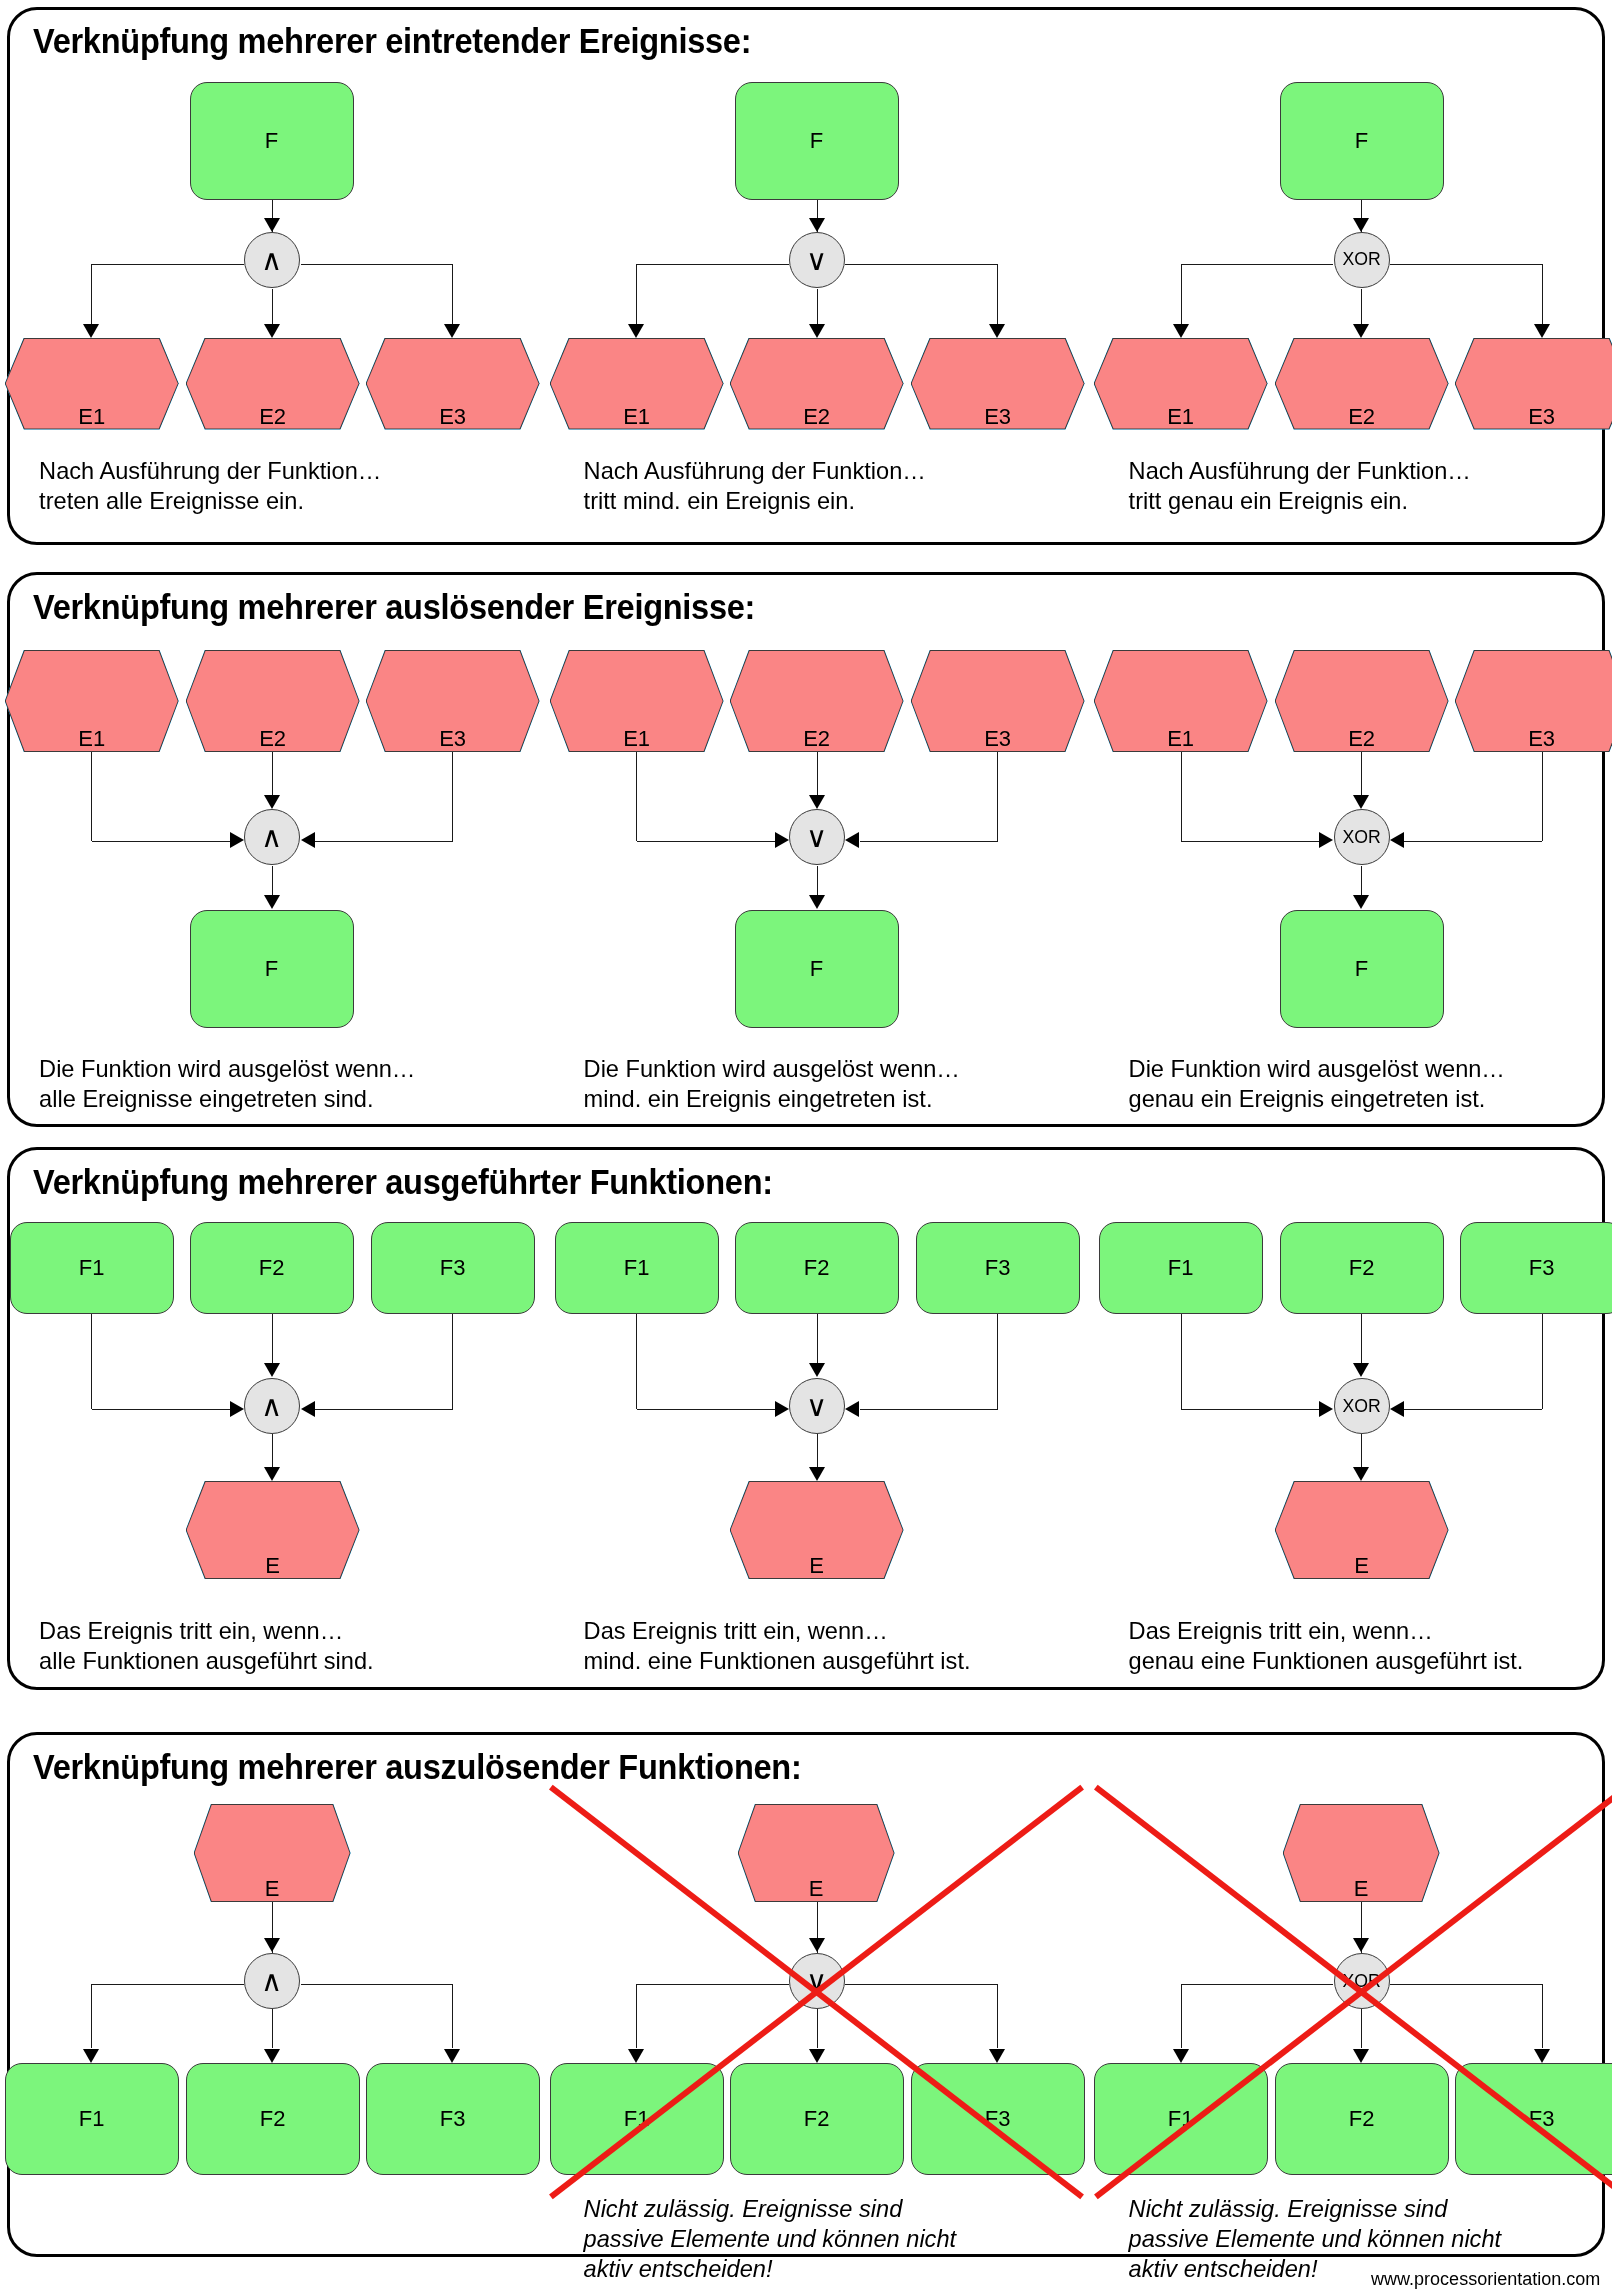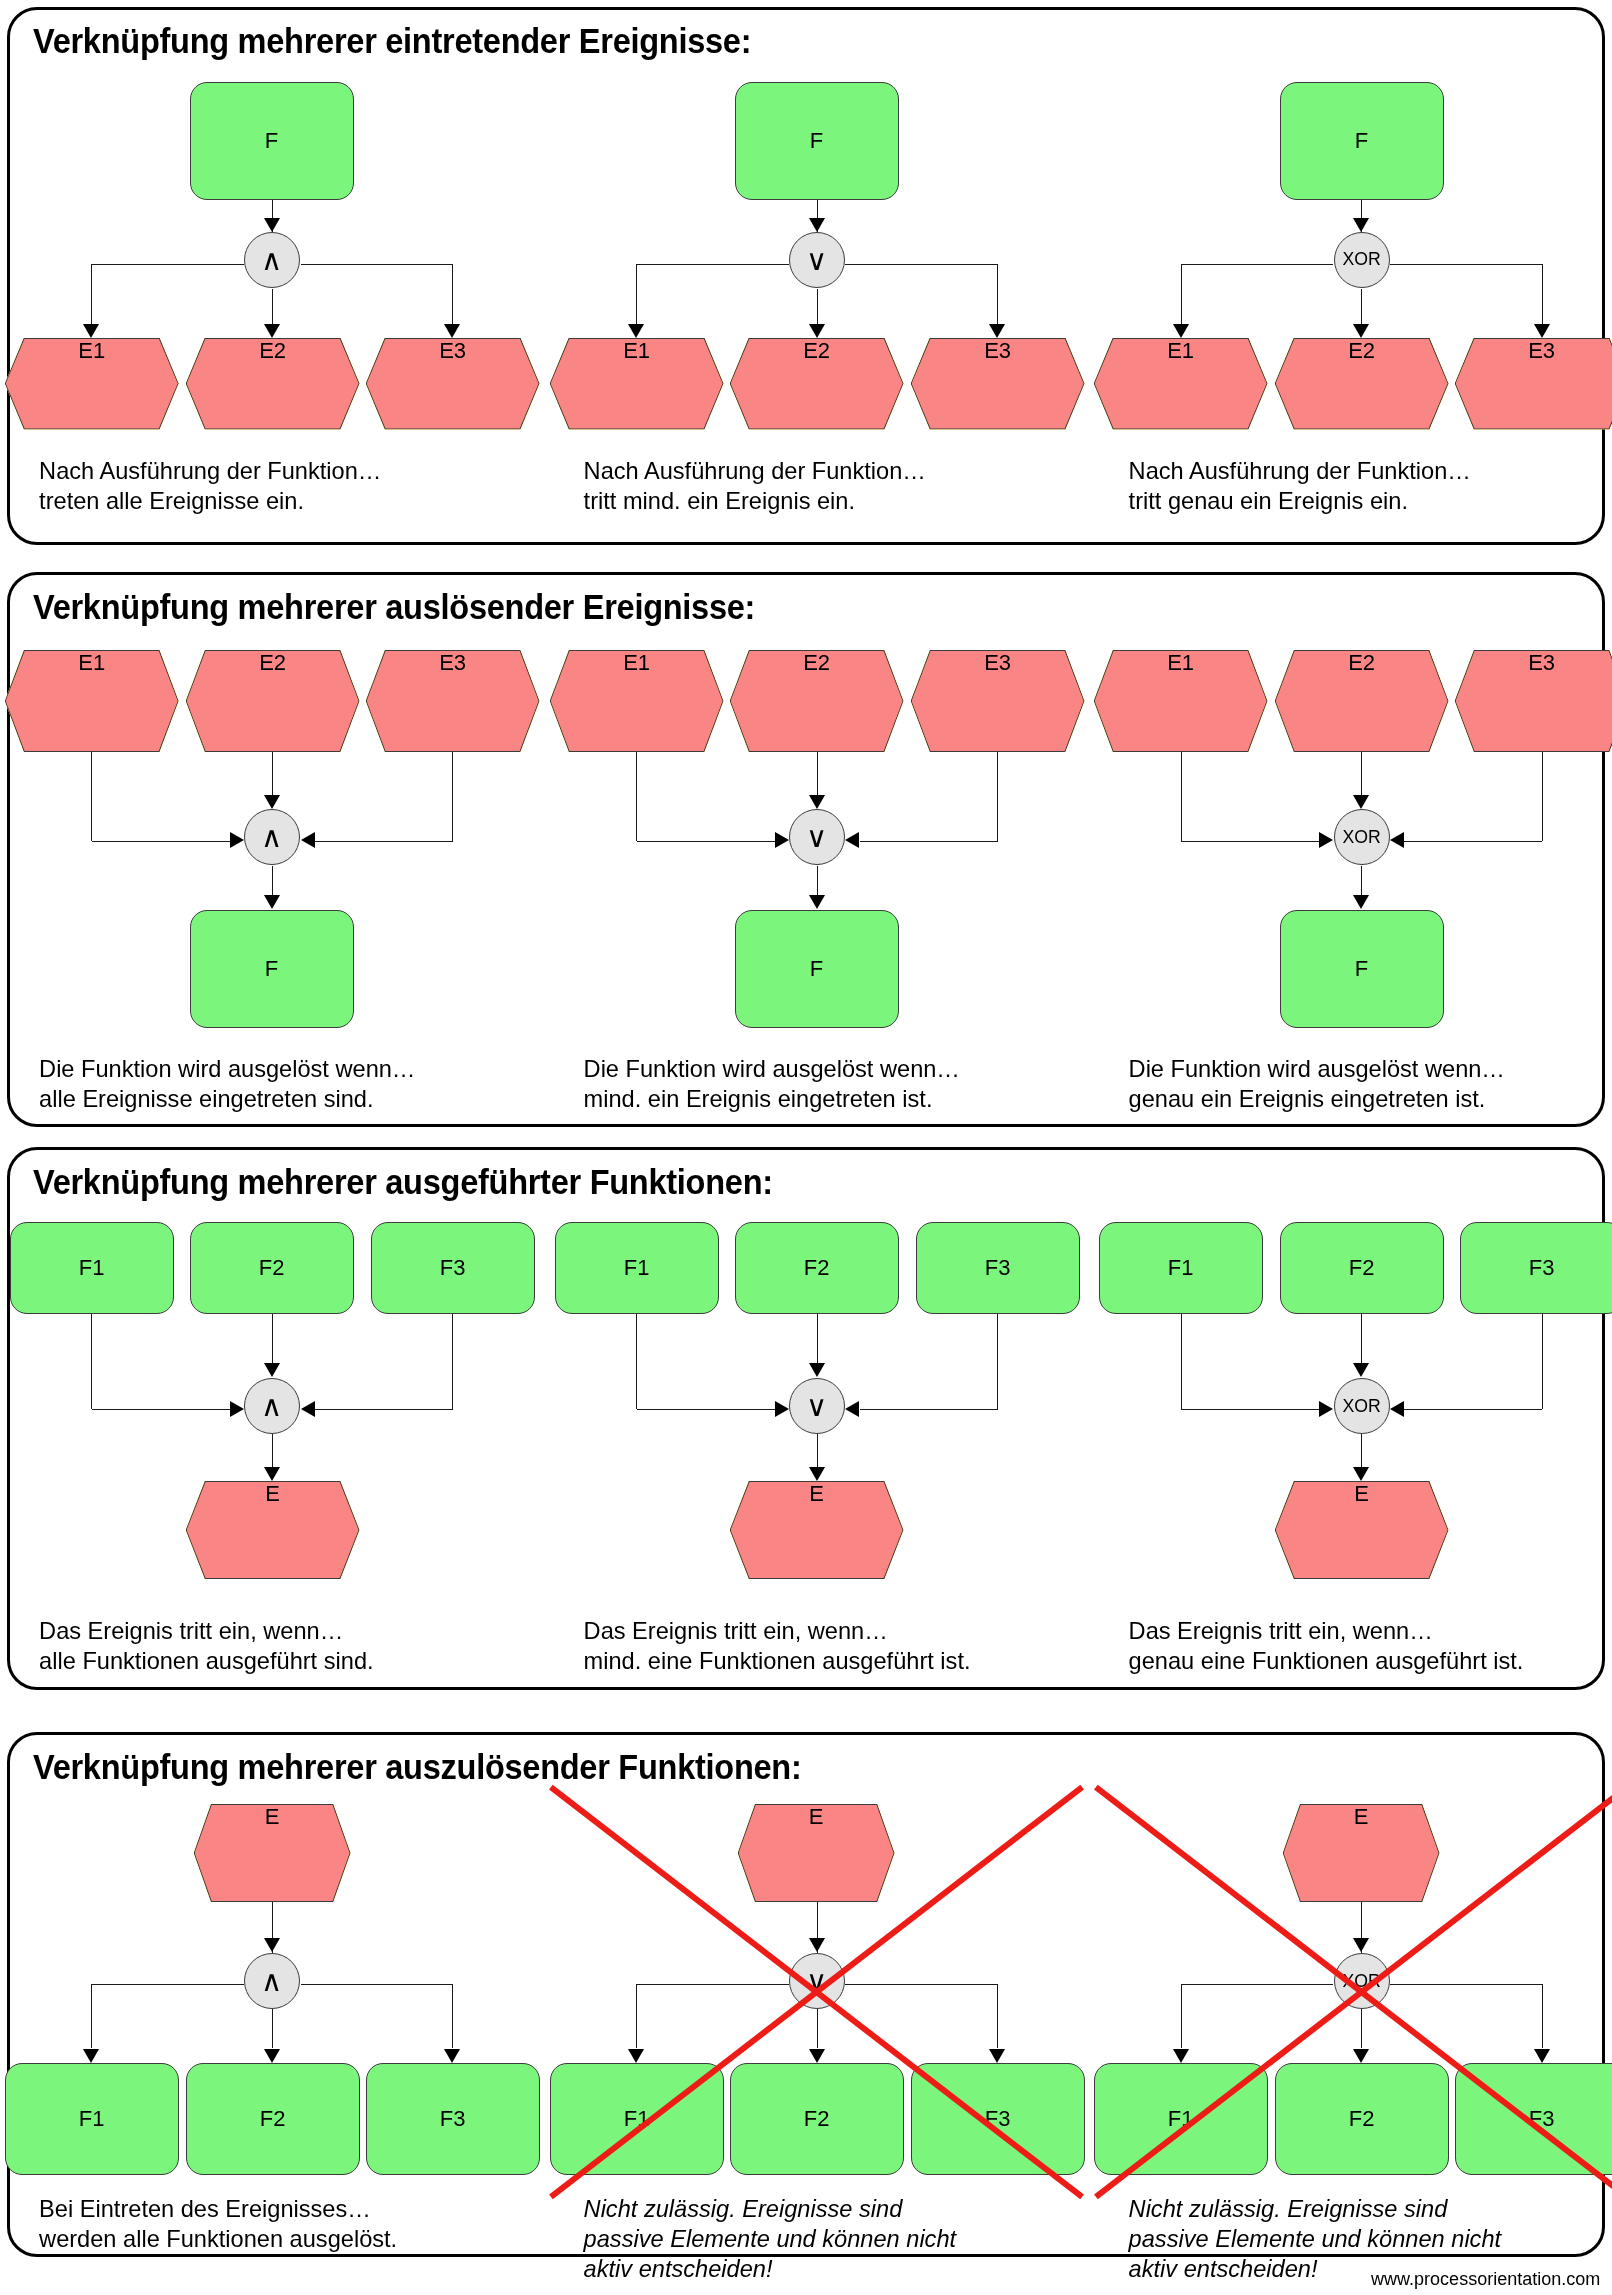--- a/index.html
+++ b/index.html
@@ -34,23 +34,23 @@
     position:absolute;
     background:#7CF57C;
     border:1.3px solid #3b3b3b;
     border-radius:17px;
     box-sizing:border-box;
     display:flex;align-items:center;justify-content:center;
     font-size:22px;color:#000;
   }
   .evt{
     position:absolute;
-    background:#fde047;
+    background:#0ea5e9;
     box-sizing:border-box;
-    display:flex;align-items:flex-start;justify-content:center;
+    display:flex;align-items:flex-end;justify-content:center;
     font-size:22px;color:#000;
     clip-path:polygon(11% 0%, 89% 0%, 100% 50%, 89% 100%, 11% 100%, 0% 50%);
   }
   .evt-label{position:relative;z-index:2;}
 
   .gate{
     position:absolute;
     width:56px;height:56px;
     border-radius:50%;
     background:#E4E4E4;
@@ -417,22 +417,20 @@
       <div class="ln lnv" style="left:262px;top:274px;height:39px;"></div>
       <div class="arw arw-d" style="left:254px;top:314px;"></div>
       <div class="func" style="left:176px;top:328px;width:174px;height:112px;">
         <span>F2</span>
       </div>
       <div class="ln lnv" style="left:442px;top:249px;height:64px;"></div>
       <div class="arw arw-d" style="left:434px;top:314px;"></div>
       <div class="func" style="left:356px;top:328px;width:174px;height:112px;">
         <span>F3</span>
       </div>
-      <div class="caption" style="left:29.5px;top:459px;">Bei Eintreten des Ereignisses…
-werden alle Funktionen ausgelöst.</div>
     </div>
     <div class="col" style="left:0;width:100%;">
       <div class="evt" style="left:728px;top:69px;width:157px;height:98px;">
         <div style="position: absolute; inset: 0px; background: rgb(59, 59, 59); clip-path: polygon(11% 0%, 89% 0%, 100% 50%, 89% 100%, 11% 100%, 0% 50%);"></div>
         <div style="position: absolute; inset: 1px; background: rgb(250, 133, 133); clip-path: polygon(11% 0%, 89% 0%, 100% 50%, 89% 100%, 11% 100%, 0% 50%);"></div>
         <span class="evt-label">E</span>
       </div>
       <div class="ln lnv" style="left:807px;top:167px;height:51px;"></div>
       <div class="arw arw-d" style="left:799px;top:203px;"></div>
       <div class="gate" style="left:779px;top:218px;">∨</div>

